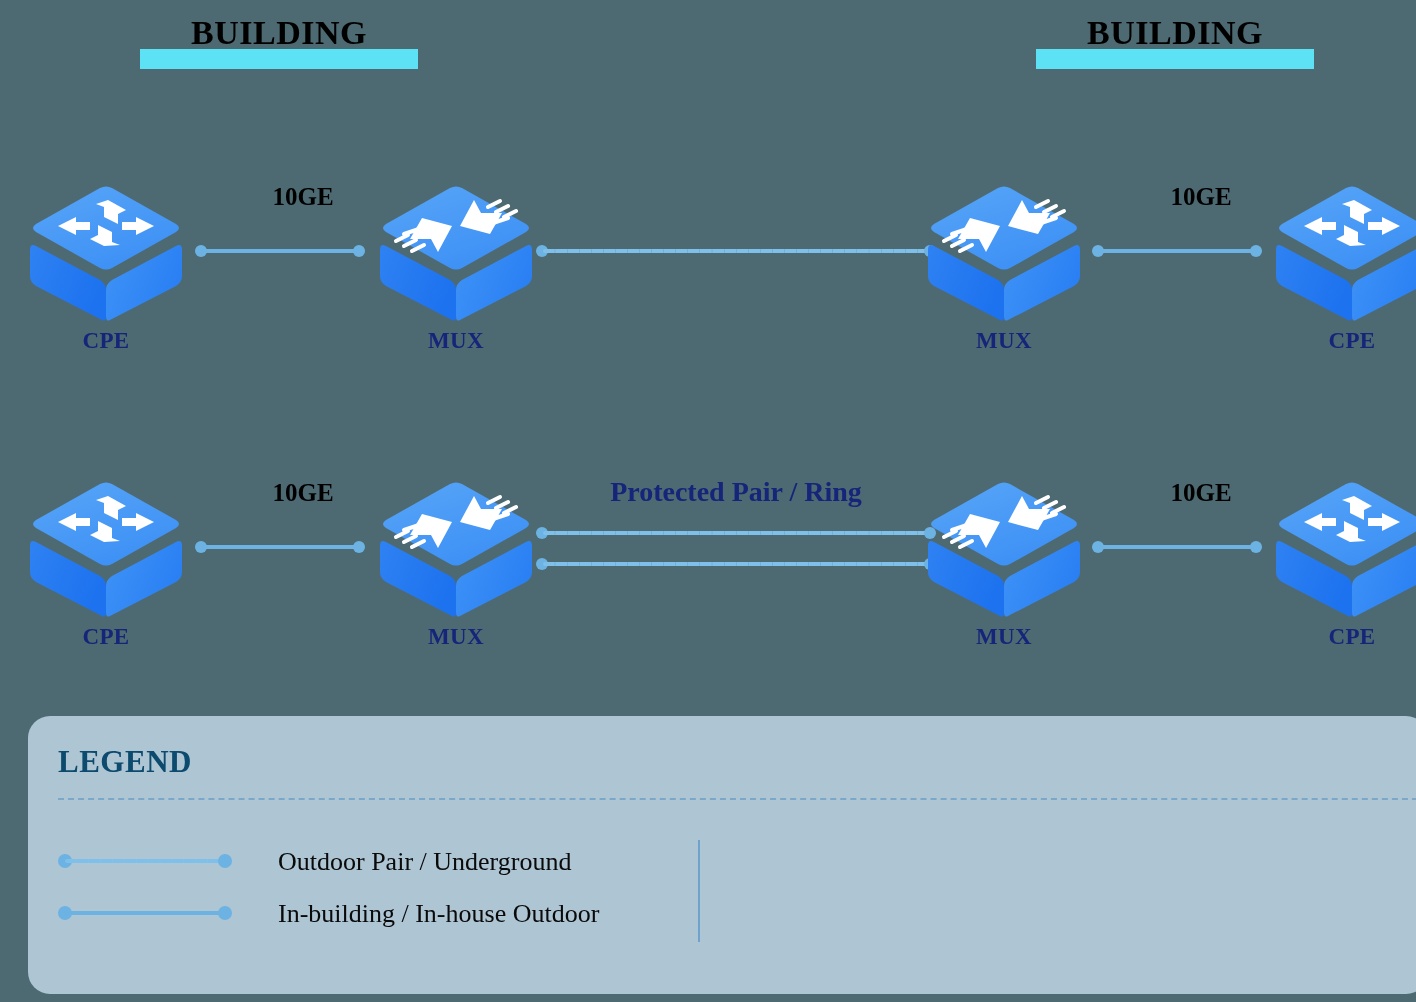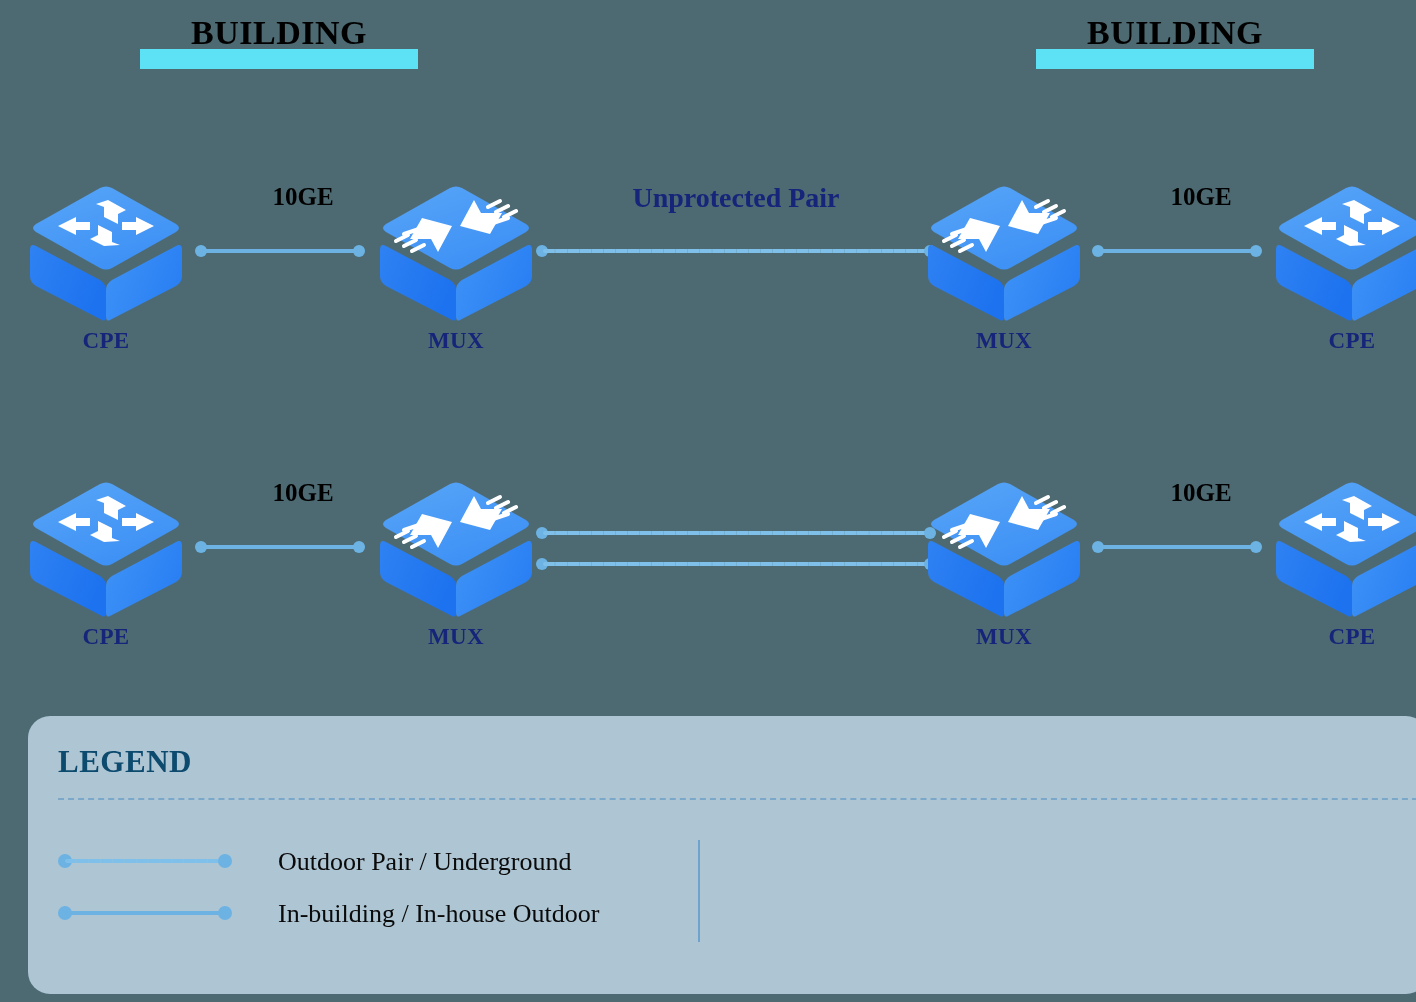--- a/index.html
+++ b/index.html
@@ -275,21 +275,20 @@
           <line x1="46" y1="65" x2="34" y2="71"></line>
           <line x1="38" y1="60" x2="26" y2="66"></line>
           <line x1="30" y1="55" x2="18" y2="61"></line>
           <line x1="44" y1="48" x2="26" y2="54"></line>
         </g>
       </g>
     </svg>
     <div class="node-label">MUX</div>
   </div>
 
-  <div class="link-label blue" style="left:516px; top:182px; width:400px;">Unprotected Pair</div>
   <div class="link dashed" style="left:516px; top:243px; width:400px;">
     <span class="dot l"></span>
     <span class="bar"></span>
     <span class="dot r"></span>
   </div>
 
   <div class="node" style="left:906px; top:180px;">
     <svg width="156" height="150" viewBox="0 0 156 150">
       <path d="M2 70 L2 96 Q2 102 8 106 L74 140 Q78 142 78 136 L78 110 Q78 104 72 100 L8 66 Q2 63 2 70 Z" fill="url(#sideLA)"></path>
       <path d="M154 70 L154 96 Q154 102 148 106 L82 140 Q78 142 78 136 L78 110 Q78 104 84 100 L148 66 Q154 63 154 70 Z" fill="url(#sideRA)"></path>
@@ -376,20 +375,21 @@
           <line x1="46" y1="65" x2="34" y2="71"></line>
           <line x1="38" y1="60" x2="26" y2="66"></line>
           <line x1="30" y1="55" x2="18" y2="61"></line>
           <line x1="44" y1="48" x2="26" y2="54"></line>
         </g>
       </g>
     </svg>
     <div class="node-label">MUX</div>
   </div>
 
+  <div class="link-label blue" style="left:516px; top:476px; width:400px;">Protected Pair / Ring</div>
   <div class="link dashed" style="left:516px; top:525px; width:400px;">
     <span class="dot l"></span>
     <span class="bar"></span>
     <span class="dot r"></span>
   </div>
   <div class="link dashed" style="left:516px; top:556px; width:400px;">
     <span class="dot l"></span>
     <span class="bar"></span>
     <span class="dot r"></span>
   </div>

